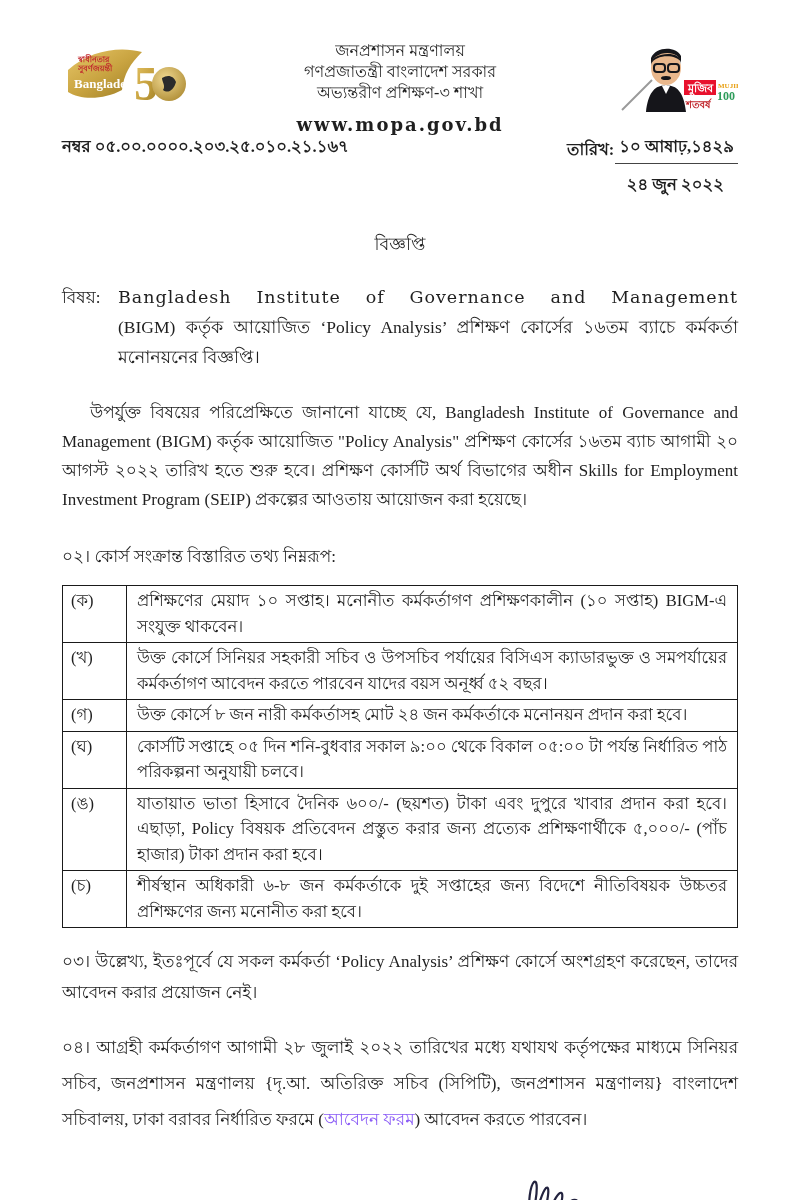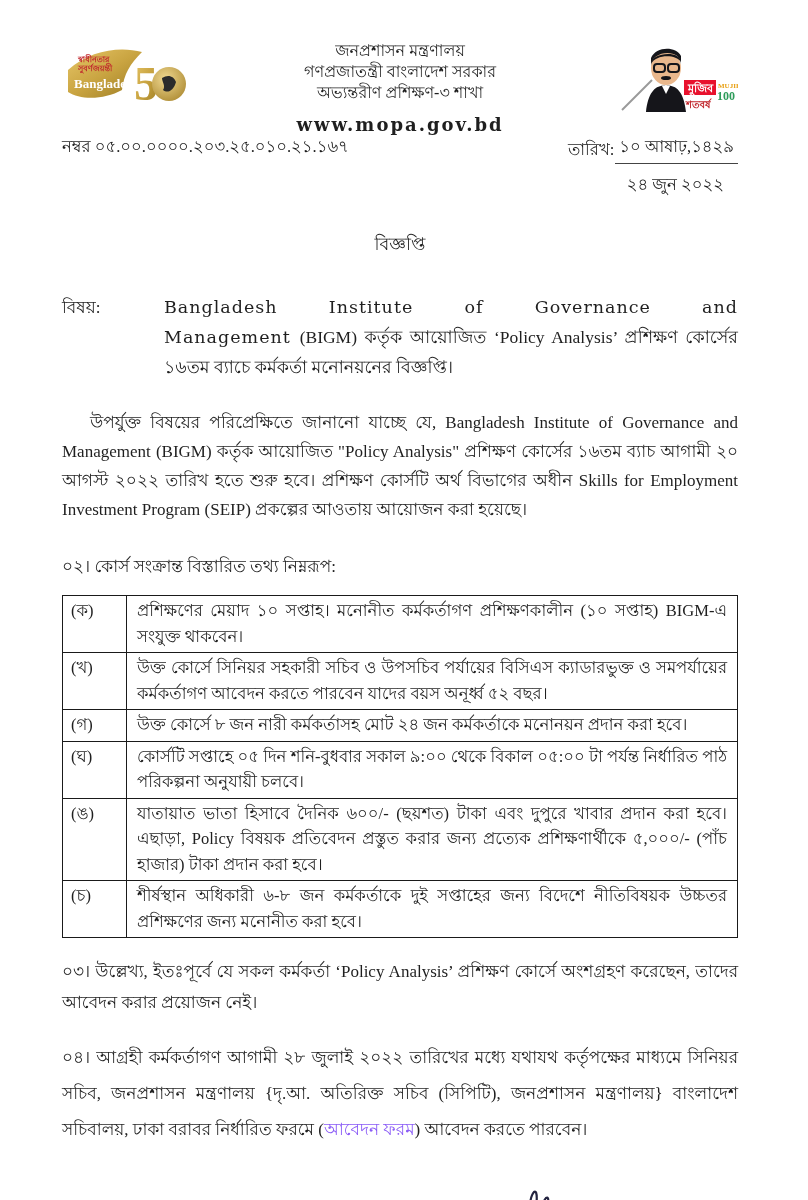--- a/index.html
+++ b/index.html
@@ -11,29 +11,29 @@
     font-family:"Liberation Serif","DejaVu Serif",serif;
     color:#1f1f1f; font-size:17px;
   }
   
   .header { display:flex; justify-content:space-between; align-items:flex-start; height:86px;gap:21px; }
   .logo-box { width:128px; }
   .header-center { flex:1; text-align:center; line-height:21px; font-size:16px; }
   .gov-line { white-space:nowrap; }
   .website { font-weight:bold; font-size:18px; letter-spacing:2px; margin-top:11px; font-family:"DejaVu Serif","Liberation Serif",serif; }
   
-  .memo-row { display:flex; justify-content:space-between; margin-top:8px; }
+  .memo-row { display:flex; justify-content:space-between; margin-top:8px;font-weight:bold; }
   .memo-number { font-size:16.5px; }
   .date-block { text-align:right; font-size:16.5px; }
   .date-line1 { display:flex; gap:1px; align-items:flex-end; }
   .date-underlined { border-bottom:1.2px solid #444; padding:0 4px 2px 4px; }
   .date-line2 { margin-top:8px; padding-right:14px; }
   
   .notice-title { text-align:center; margin-top:32px; font-size:17.5px; }
-  .subject-row { display:flex; margin-top:32px;gap:46px; }
+  .subject-row { display:flex; margin-top:22px; }
   .subject-label { width:56px; flex:none; padding-top:2px; }
   .subject-text { flex:1; font-weight:normal; text-align:justify; line-height:30px; font-size:17.5px; }
   .subject-en { font-family:"DejaVu Serif","Liberation Serif",serif; letter-spacing:1px; word-spacing:14px; }
   .subject-en::after { content:" "; letter-spacing:0; word-spacing:0; }
   
   .para { text-align:justify; line-height:29px; }
   .para-1 { margin-top:26px; text-indent:28px; }
   .para-2 { margin-top:28px; }
   .para-3 { margin-top:18px; line-height:31px; }
   .para-4 { margin-top:22px; line-height:36px; }

